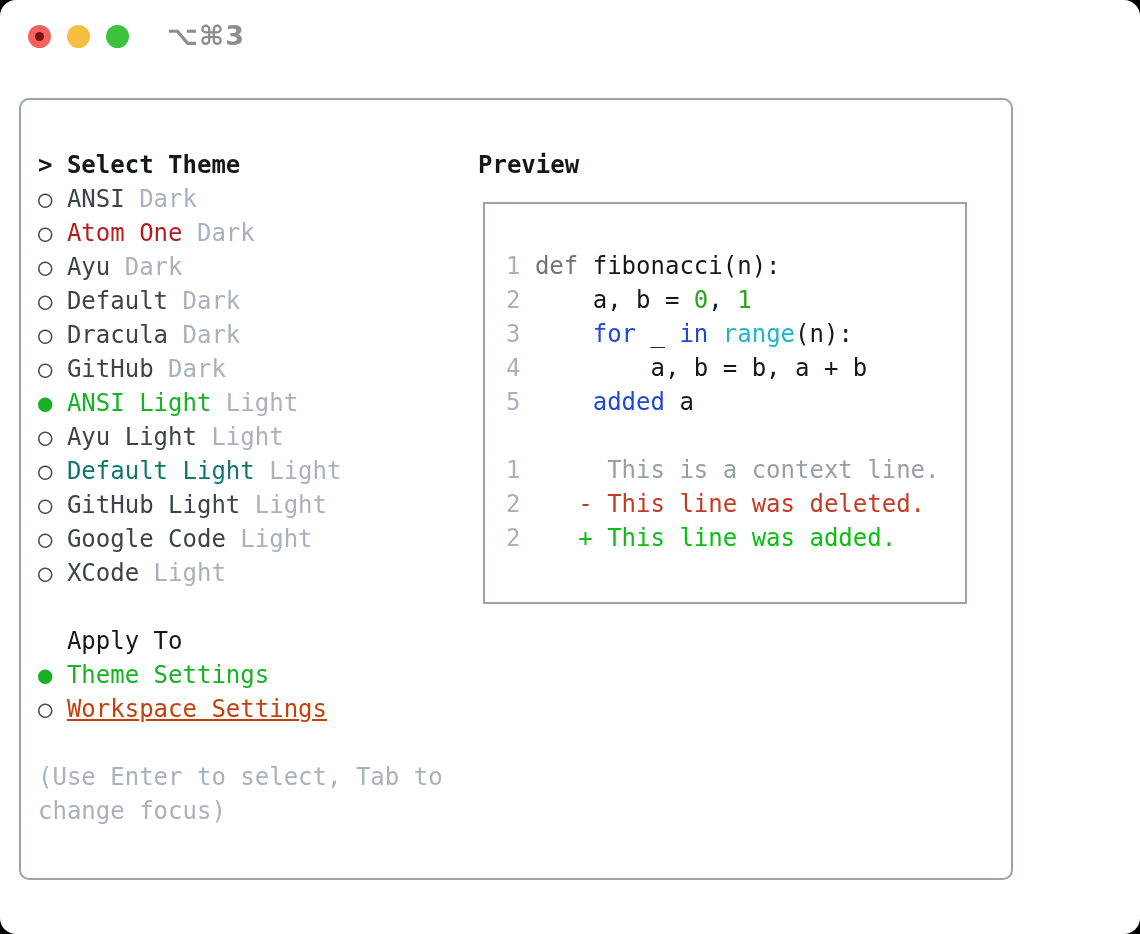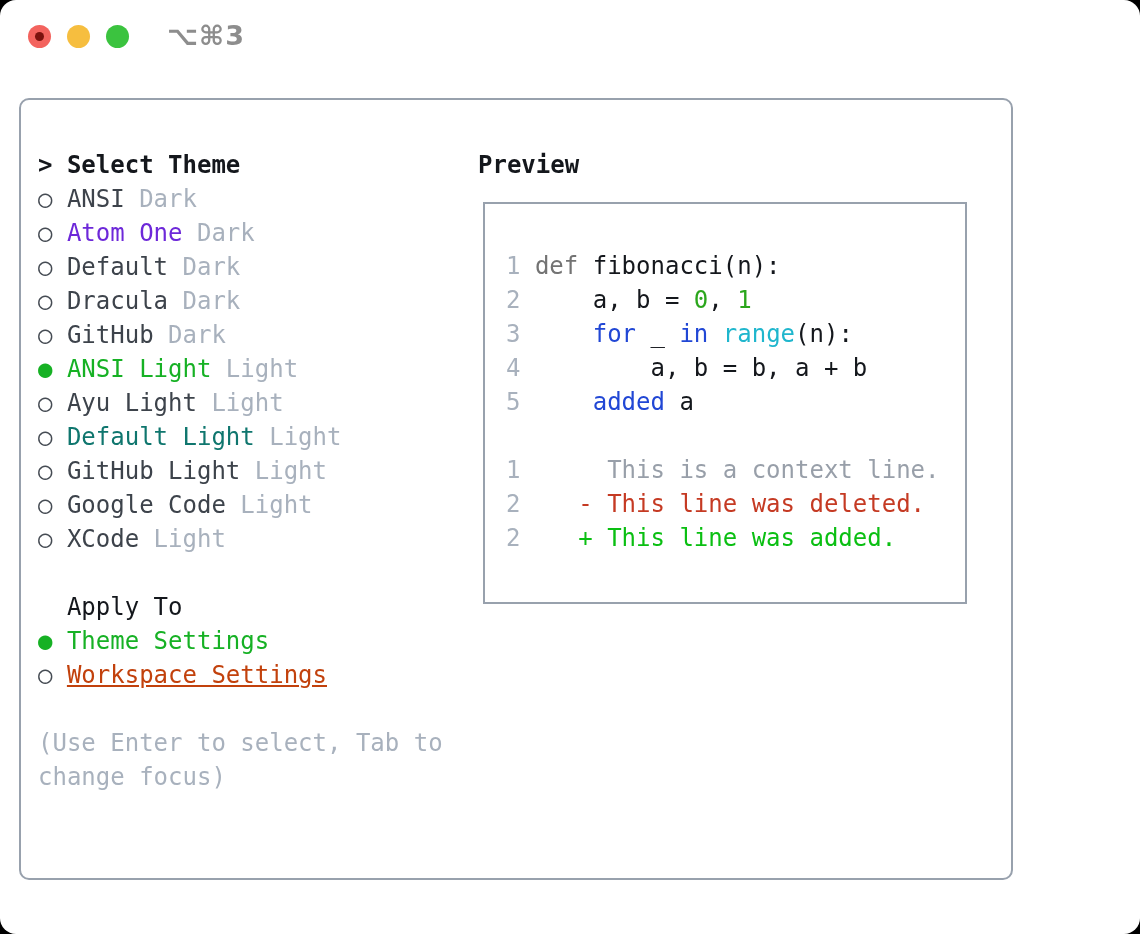--- a/index.html
+++ b/index.html
@@ -53,21 +53,22 @@
       </div>
       <div class="window-title">⌥⌘3</div>
     </div>
 
     <div class="main-box">
 
       <div class="left-col">
         <div class="row"><span class="hdr">&gt;</span><span> </span><span class="hdr">Select Theme</span></div>
         <div id="theme-items">
             <div class="row"><span style="color: rgb(69, 75, 83);">○</span><span> </span><span style="color: rgb(61, 67, 75);">ANSI</span><span> </span><span style="color: rgb(168, 177, 189);">Dark</span></div>
-            <div class="row"><span style="color: rgb(69, 75, 83);">○</span><span> </span><span style="color: #6d28d9;">Atom One</span><span> </span><span style="color: rgb(168, 177, 189);">Dark</span></div>
+            <div class="row"><span style="color: rgb(69, 75, 83);">○</span><span> </span><span style="color: #b91c1c;">Atom One</span><span> </span><span style="color: rgb(168, 177, 189);">Dark</span></div>
+            <div class="row"><span style="color: rgb(69, 75, 83);">○</span><span> </span><span style="color: rgb(61, 67, 75);">Ayu</span><span> </span><span style="color: rgb(168, 177, 189);">Dark</span></div>
             <div class="row"><span style="color: rgb(69, 75, 83);">○</span><span> </span><span style="color: rgb(61, 67, 75);">Default</span><span> </span><span style="color: rgb(168, 177, 189);">Dark</span></div>
             <div class="row"><span style="color: rgb(69, 75, 83);">○</span><span> </span><span style="color: rgb(61, 67, 75);">Dracula</span><span> </span><span style="color: rgb(168, 177, 189);">Dark</span></div>
             <div class="row"><span style="color: rgb(69, 75, 83);">○</span><span> </span><span style="color: rgb(61, 67, 75);">GitHub</span><span> </span><span style="color: rgb(168, 177, 189);">Dark</span></div>
             <div class="row"><span style="color: rgb(22, 177, 36);">●</span><span> </span><span style="color: rgb(22, 177, 36);">ANSI Light</span><span> </span><span style="color: rgb(168, 177, 189);">Light</span></div>
             <div class="row"><span style="color: rgb(69, 75, 83);">○</span><span> </span><span style="color: rgb(61, 67, 75);">Ayu Light</span><span> </span><span style="color: rgb(168, 177, 189);">Light</span></div>
             <div class="row"><span style="color: rgb(69, 75, 83);">○</span><span> </span><span style="color: #0f766e;">Default Light</span><span> </span><span style="color: rgb(168, 177, 189);">Light</span></div>
             <div class="row"><span style="color: rgb(69, 75, 83);">○</span><span> </span><span style="color: rgb(61, 67, 75);">GitHub Light</span><span> </span><span style="color: rgb(168, 177, 189);">Light</span></div>
             <div class="row"><span style="color: rgb(69, 75, 83);">○</span><span> </span><span style="color: rgb(61, 67, 75);">Google Code</span><span> </span><span style="color: rgb(168, 177, 189);">Light</span></div>
             <div class="row"><span style="color: rgb(69, 75, 83);">○</span><span> </span><span style="color: rgb(61, 67, 75);">XCode</span><span> </span><span style="color: rgb(168, 177, 189);">Light</span></div>
           </div>

